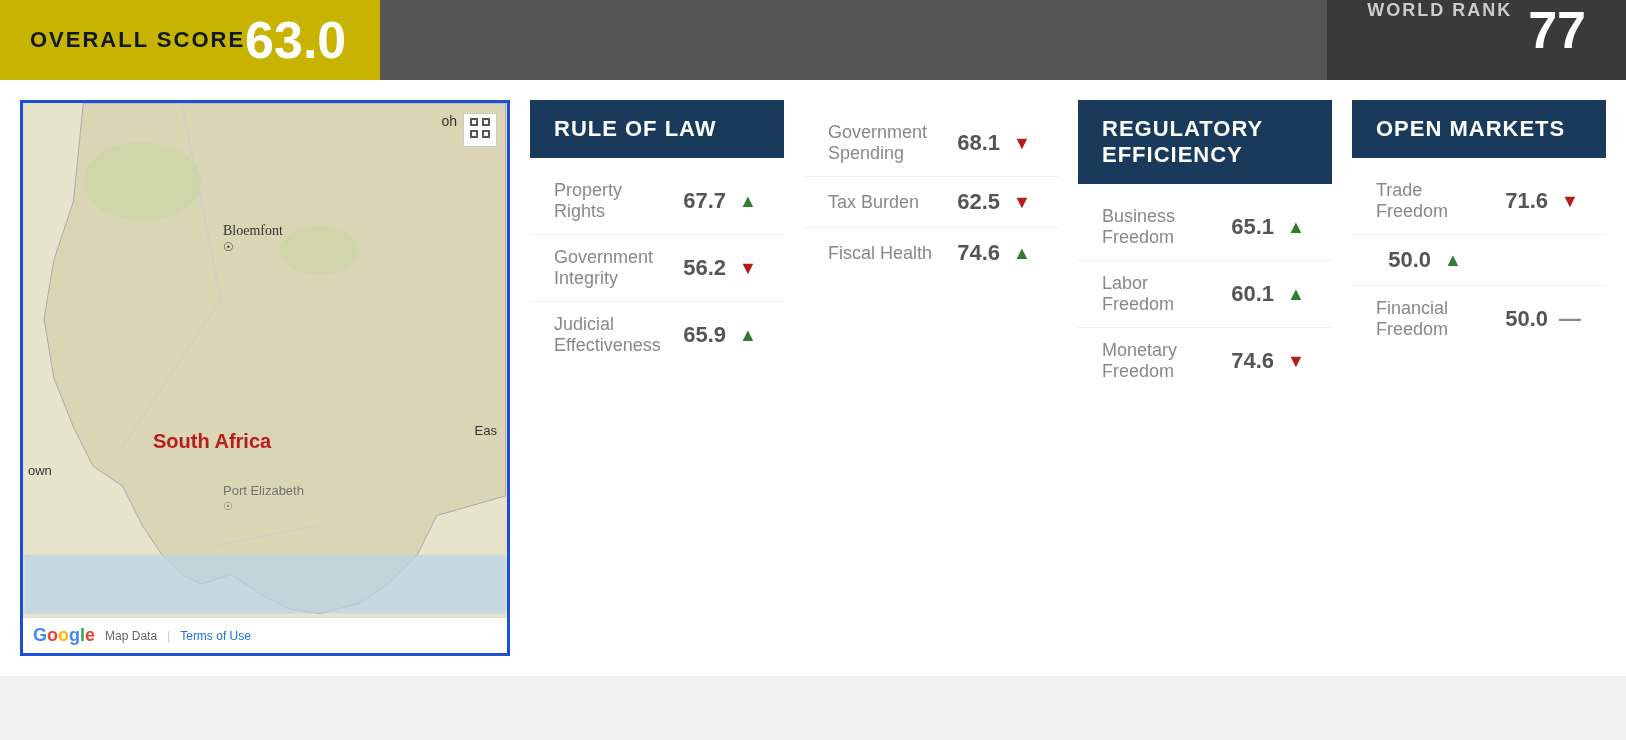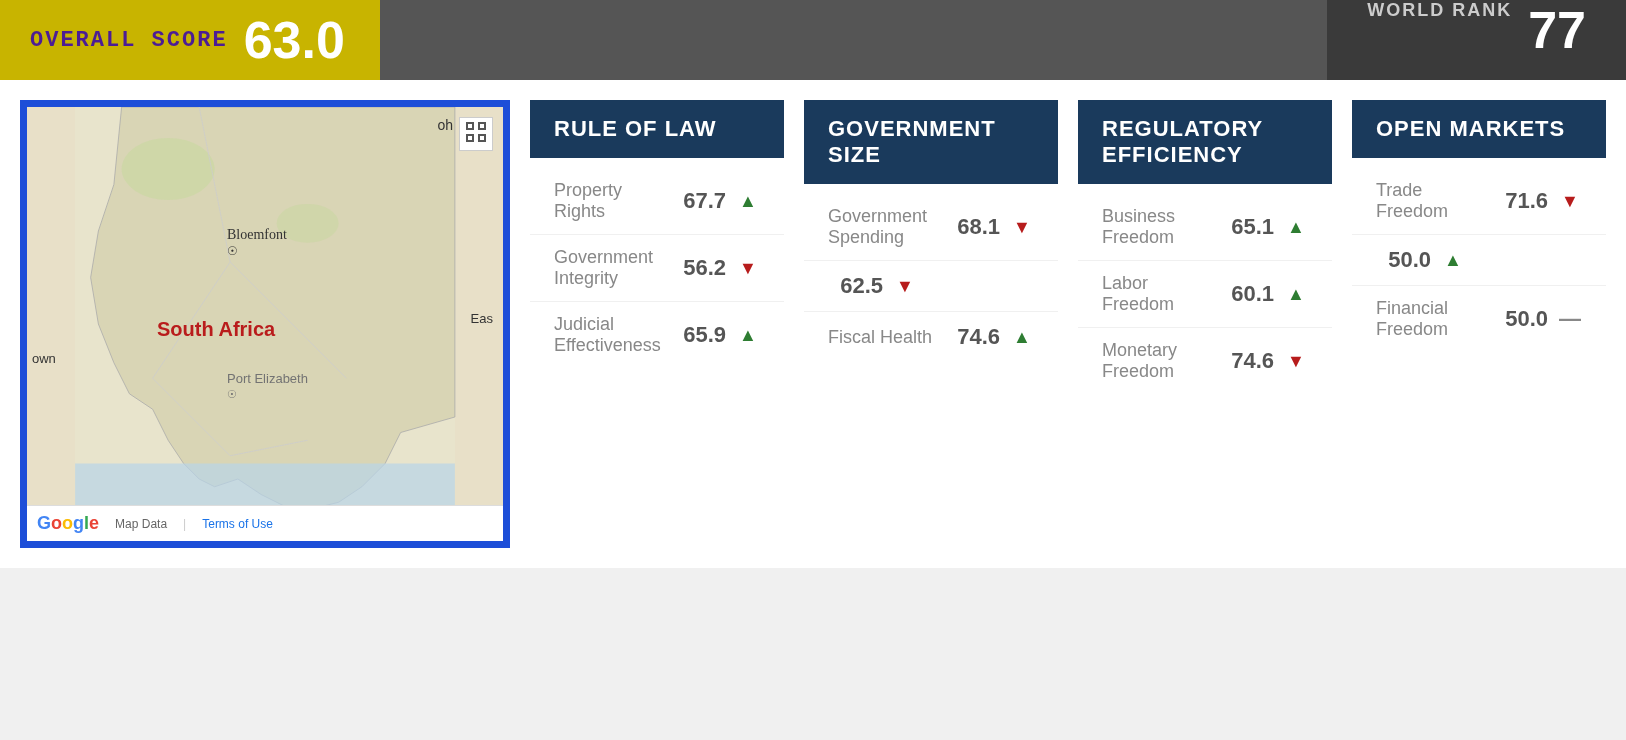--- a/index.html
+++ b/index.html
@@ -17,26 +17,24 @@
       background: #4a4a4a;
     }
     .header-score {
       background: #c8b400;
       display: flex;
       align-items: center;
       padding: 0 30px;
       min-width: 380px;
     }
     .header-score-label {
-      color: #4c1d95;
+      color: #0f172a;
       font-size: 22px;
       font-weight: bold;
       letter-spacing: 2px;
-      margin-right: 16px;
-      font-family: Liberation Mono, monospace;
     }
     .header-score-value {
       color: white;
       font-size: 52px;
       font-weight: bold;
     }
     .header-middle {
       flex: 1;
       background: #555;
     }
@@ -66,23 +64,23 @@
       gap: 20px;
       background: white;
     }
 
     
     .map-container {
       width: 490px;
       flex-shrink: 0;
       position: relative;
       background: #e8e0c8;
-      border: 7px solid #1d4ed8;
+      border: 3px solid #1d4ed8;
       overflow: hidden;
-      height: 448px;
+      height: 556px;
     }
     .map-svg {
       width: 100%;
       height: 100%;
     }
     .map-expand-btn {
       position: absolute;
       top: 10px;
       right: 10px;
       background: white;
@@ -133,21 +131,21 @@
       bottom: 0;
       left: 0;
       right: 0;
       height: 36px;
       background: white;
       display: flex;
       align-items: center;
       padding: 0 10px;
       font-size: 12px;
       color: #666;
-      gap: 16px;
+      gap: 10px;
       border-top: 1px solid #ddd;
     }
     .google-logo {
       font-size: 18px;
       font-weight: bold;
     }
     .google-g { color: #4285F4; }
     .google-o1 { color: #EA4335; }
     .google-o2 { color: #FBBC05; }
     .google-g2 { color: #4285F4; }
@@ -313,28 +311,28 @@
         </div>
         <div class="category-item">
           <span class="item-name">Judicial Effectiveness</span>
           <span class="item-score">65.9</span>
           <span class="item-arrow arrow-up">▲</span>
         </div>
       </div>
     </div>
 
     <div class="category-section">
-      <div class="category-header">GOVERNMENT SIZE</div>
       <div class="category-items">
         <div class="category-item">
           <span class="item-name">Government Spending</span>
           <span class="item-score">68.1</span>
           <span class="item-arrow arrow-down">▼</span>
         </div>
         <div class="category-item">
+          <span class="item-name">Tax Burden</span>
           <span class="item-score">62.5</span>
           <span class="item-arrow arrow-down">▼</span>
         </div>
         <div class="category-item">
           <span class="item-name">Fiscal Health</span>
           <span class="item-score">74.6</span>
           <span class="item-arrow arrow-up">▲</span>
         </div>
       </div>
     </div>

